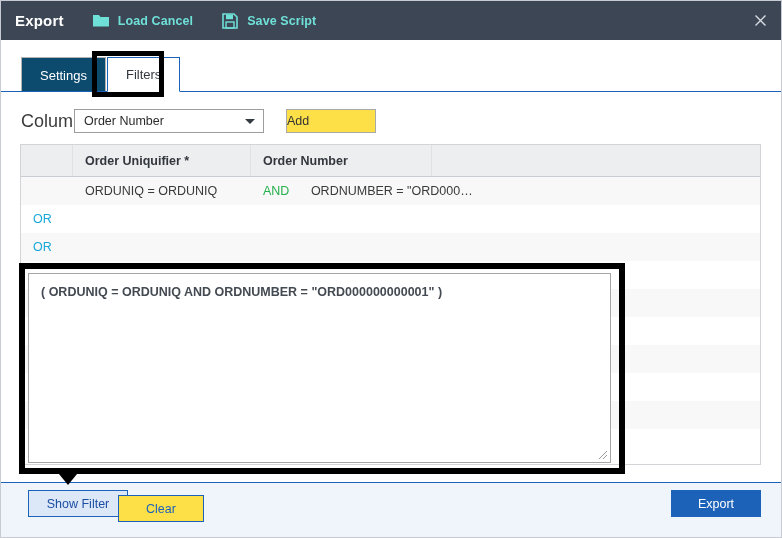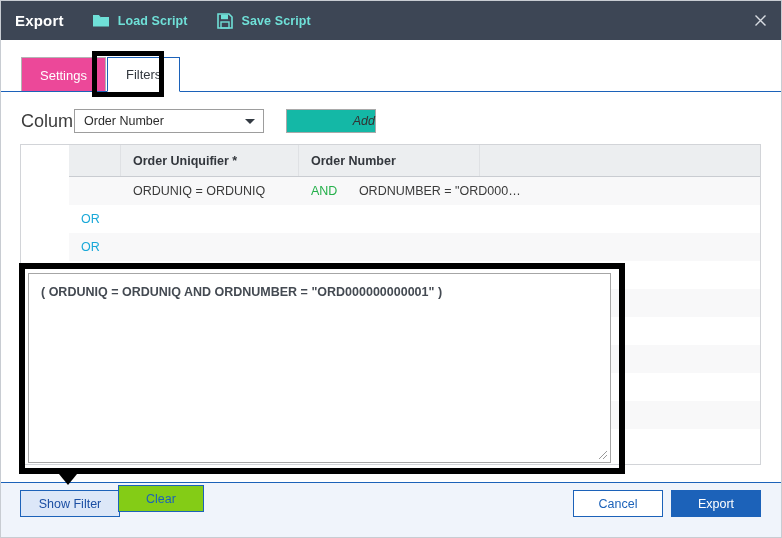--- a/index.html
+++ b/index.html
@@ -62,21 +62,21 @@
   }
   .tabs-inner {
     position: absolute; left: 20px; top: 17px;
     display: flex; align-items: flex-end;
   }
   .tab {
     height: 35px;
     padding: 0 18px;
     display: flex; align-items: center;
     font-size: 13px;
-    background: #ec4899;
+    background: #0c4a6e;
     color: #ffffff;
     cursor: pointer;
     border: 1px solid #b3b3b3;
     border-bottom: none;
     margin-right: 1px;
     white-space: nowrap;
   }
   .tab.active {
     background: #ffffff;
     color: #33383f;
@@ -117,36 +117,34 @@
     margin-top: -2px;
     width: 0; height: 0;
     border-left: 5px solid transparent;
     border-right: 5px solid transparent;
     border-top: 5px solid #333a42;
   }
   .addbtn {
     margin-left: 22px;
     width: 90px; height: 24px;
     border: 1px solid #a9a9a9;
-    background: #14b8a6;
+    background: #fde047;
     font-size: 12.5px;
     color: #333;
-    display: flex; align-items: center; justify-content: flex-end;
-    cursor: pointer;
-    font-style: italic;
+    display: flex; align-items: center; justify-content: flex-start;
+    cursor: pointer;
   }
 
   
   .grid {
     position: absolute; left: 19px; top: 143px;
     width: 741px; height: 321px;
     border: 1px solid #d2d4d8;
     background: #ffffff;
     overflow: hidden;
-    padding-left: 48px;
   }
   .grid-head {
     display: flex;
     height: 32px;
     background: #eceef0;
     border-bottom: 1px solid #c9ccd1;
   }
   .gh {
     font-size: 12.5px;
     font-weight: bold;
@@ -230,41 +228,41 @@
     border-top: 1px solid #1c62b9;
   }
   .btn {
     position: absolute;
     height: 27px;
     font-size: 12.5px;
     display: flex; align-items: center; justify-content: center;
     cursor: pointer;
     border: 1px solid #1c62b9;
   }
-  .btn-show  { left: 19px;  top: 7px; width: 100px;  background: #dce7f8; color: #1c4fa3; }
-  .btn-clear { left: 117px; top: 2px; width: 86px;  background: #84cc16; color: #1c62b9; }
+  .btn-show  { left: 27px;  top: 7px; width: 100px;  background: #dce7f8; color: #1c4fa3; }
+  .btn-clear { left: 117px; top: 12px; width: 86px;  background: #fde047; color: #1c62b9; }
   .btn-cancel{ left: 572px; top: 7px; width: 90px;  background: #ffffff; color: #1c62b9; }
   .btn-export{ left: 670px; top: 7px; width: 90px;  background: #1c62b9; color: #ffffff; border-color: #1c62b9; font-weight: normal; }
 </style>
 </head>
 <body>
 
 <div id="app">
 
   <div class="titlebar">
     <div class="app-title">Export</div>
 
     <div class="tb-action">
       <span>
         <svg class="tb-icon" viewBox="0 0 18 16">
           <path d="M1 2.5h6l1.4 2H17v9H1z" fill="#6fe0d8"></path>
           <path d="M1 2.5h6l1.4 2H17" fill="none" stroke="#6fe0d8" stroke-width="1"></path>
         </svg>
       </span>
-      <span class="lbl">Load Script</span>
+      <span class="lbl">Load Cancel</span>
     </div>
 
     <div class="tb-action">
       <span>
         <svg class="tb-icon" viewBox="0 0 16 16">
           <path d="M1 1h11l3 3v11H1z" fill="none" stroke="#6fe0d8" stroke-width="1.6"></path>
           <rect x="4" y="1.6" width="7" height="4.6" fill="#6fe0d8"></rect>
           <rect x="4" y="9" width="8" height="6" fill="none" stroke="#6fe0d8" stroke-width="1.4"></rect>
         </svg>
       </span>
@@ -389,21 +387,18 @@
   <div class="annot annot-ta"></div>
   <div class="annot-arrow"></div>
 
   <div class="footer">
     <div class="btn btn-show">
       <span>Show Filter</span>
     </div>
     <div class="btn btn-clear">
       <span>Clear</span>
     </div>
-    <div class="btn btn-cancel">
-      <span>Cancel</span>
-    </div>
     <div class="btn btn-export">
       <span>Export</span>
     </div>
   </div>
 
 </div>
 
 </body></html>

